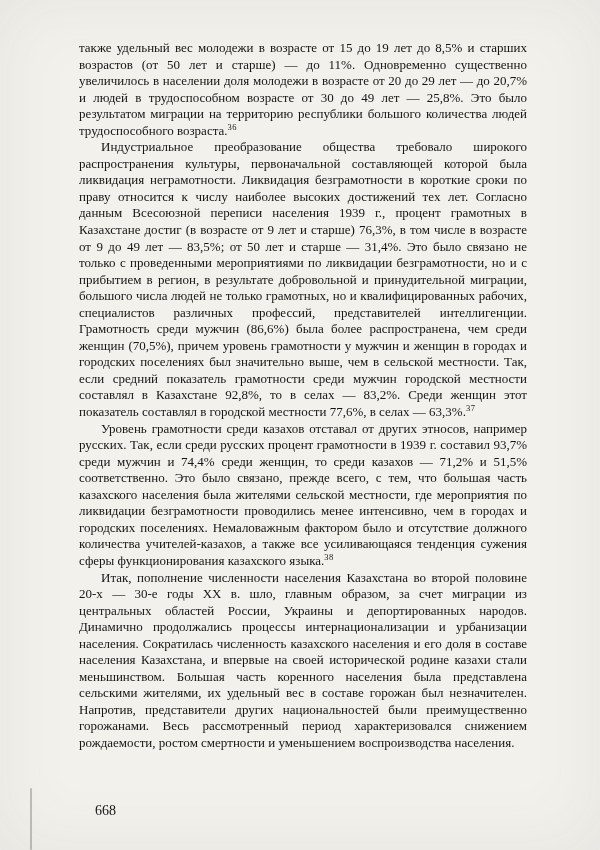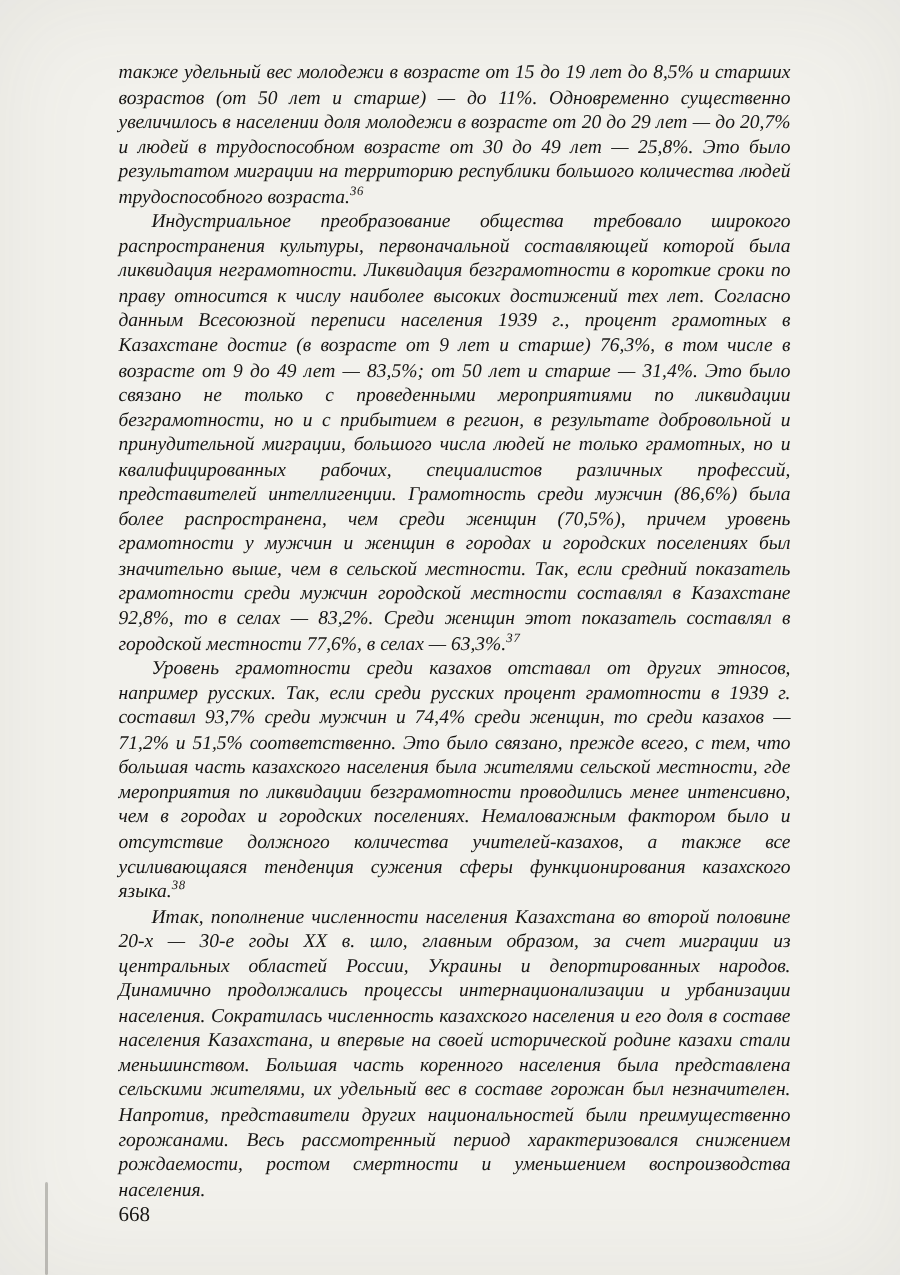--- a/index.html
+++ b/index.html
@@ -24,34 +24,33 @@
     top: 40px;
     width: 448px;
     font-size: 13px;
     line-height: 16.55px;
     text-align: justify;
   }
   p.para {
     margin: 0;
     padding: 0;
     text-indent: 0;
-    font-style: italic;
   }
   p.para.indent {
     text-indent: 22px;
   }
   sup.fnref {
     font-size: 8.5px;
     line-height: 0;
     vertical-align: super;
     letter-spacing: 0.5px;
   }
   .page-number {
     position: absolute;
-    left: 79px;
+    left: 95px;
     top: 803px;
     font-size: 14px;
     color: #161513;
   }
   .scan-artifact {
     position: absolute;
     left: 30px;
     top: 788px;
     width: 2px;
     height: 62px;

